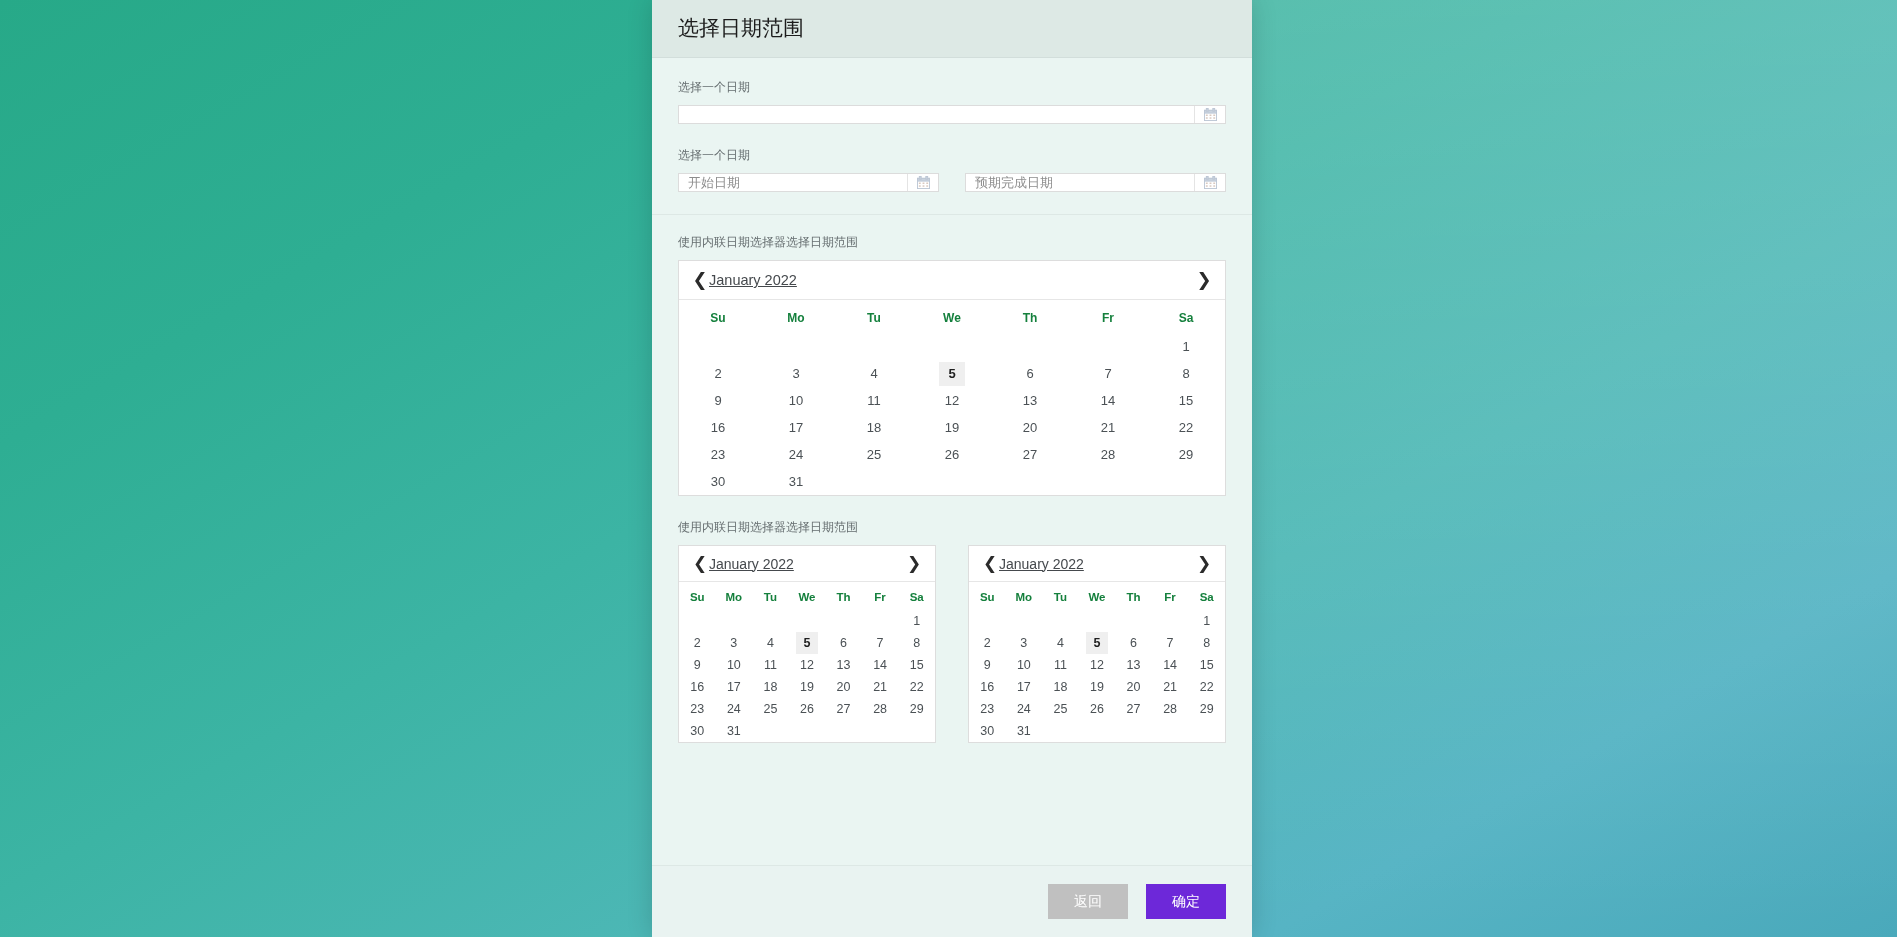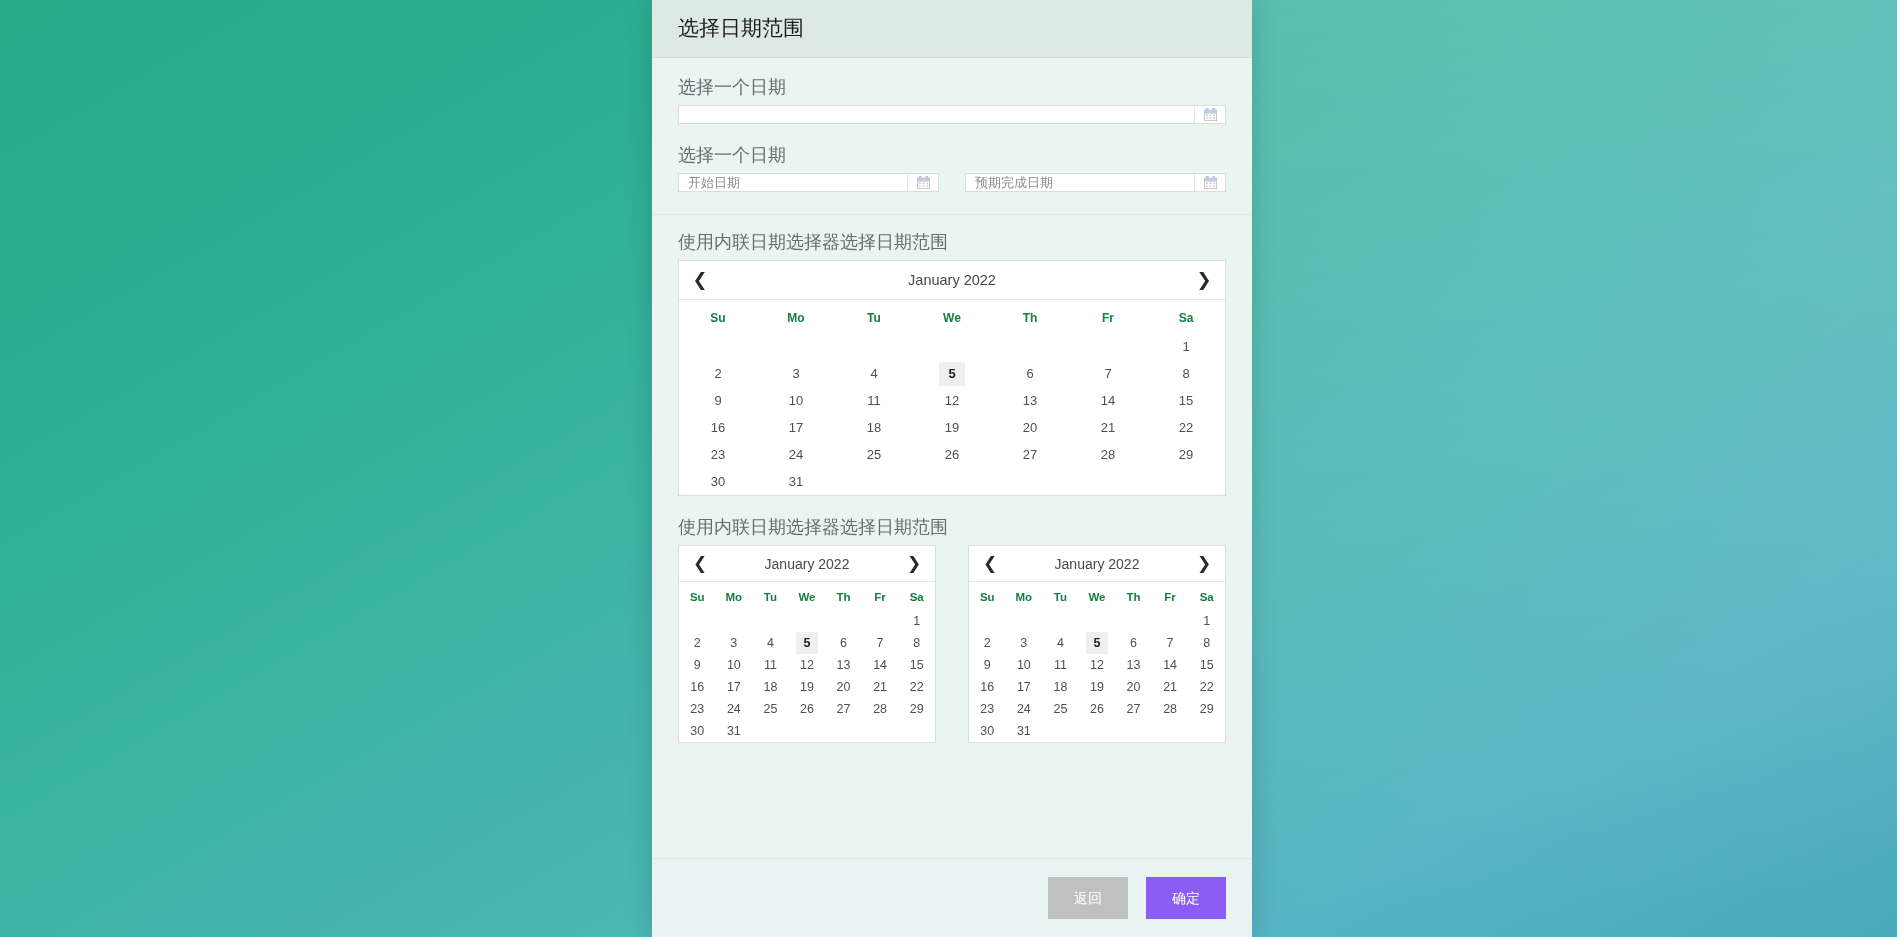--- a/index.html
+++ b/index.html
@@ -65,21 +65,21 @@
     background: #eaf5f2;
   }
 
   .section {
     padding: 20px 26px 22px 26px;
   }
   .section + .section { border-top: 1px solid #dde8e5; }
   .section.tight { padding-top: 18px; padding-bottom: 8px; }
 
   .field-label {
-    font-size: 18px;
+    font-size: 12px;
     color: #666e70;
     margin-bottom: 9px;
     line-height: 18px;
   }
 
   
   .input-wrap {
     display: flex;
     align-items: stretch;
     background: #ffffff;
@@ -132,23 +132,24 @@
     line-height: 1;
     color: #2b2b2b;
     font-weight: bold;
     cursor: pointer;
     width: 18px;
     text-align: center;
     font-family: "DejaVu Sans", sans-serif;
   }
   .cal-month {
     flex: 1 1 auto;
-    text-align: center;
+    text-align: left;
     font-size: 14px;
     color: #45494d;
+    text-decoration: underline;
   }
 
   table.cal-grid {
     width: 100%;
     border-collapse: collapse;
     table-layout: fixed;
   }
   table.cal-grid th {
     font-size: 11.5px;
     color: #15803d;
@@ -200,26 +201,26 @@
     display: flex;
     justify-content: flex-end;
     gap: 18px;
   }
   .btn {
     border: none;
     font-family: "Liberation Sans", "DejaVu Sans", sans-serif;
     font-size: 14px;
     color: #ffffff;
     padding: 0 26px;
-    height: 42px;
+    height: 35px;
     line-height: 31px;
     cursor: pointer;
   }
   .btn-back { background: #c0c0c0; }
-  .btn-ok { background: #8b5cf6; }
+  .btn-ok { background: #6d28d9; }
 </style>
 </head>
 <body>
 
 <div id="bg-layer">
   <div id="bg-band"></div>
 </div>
 
 <div id="modal">
 

